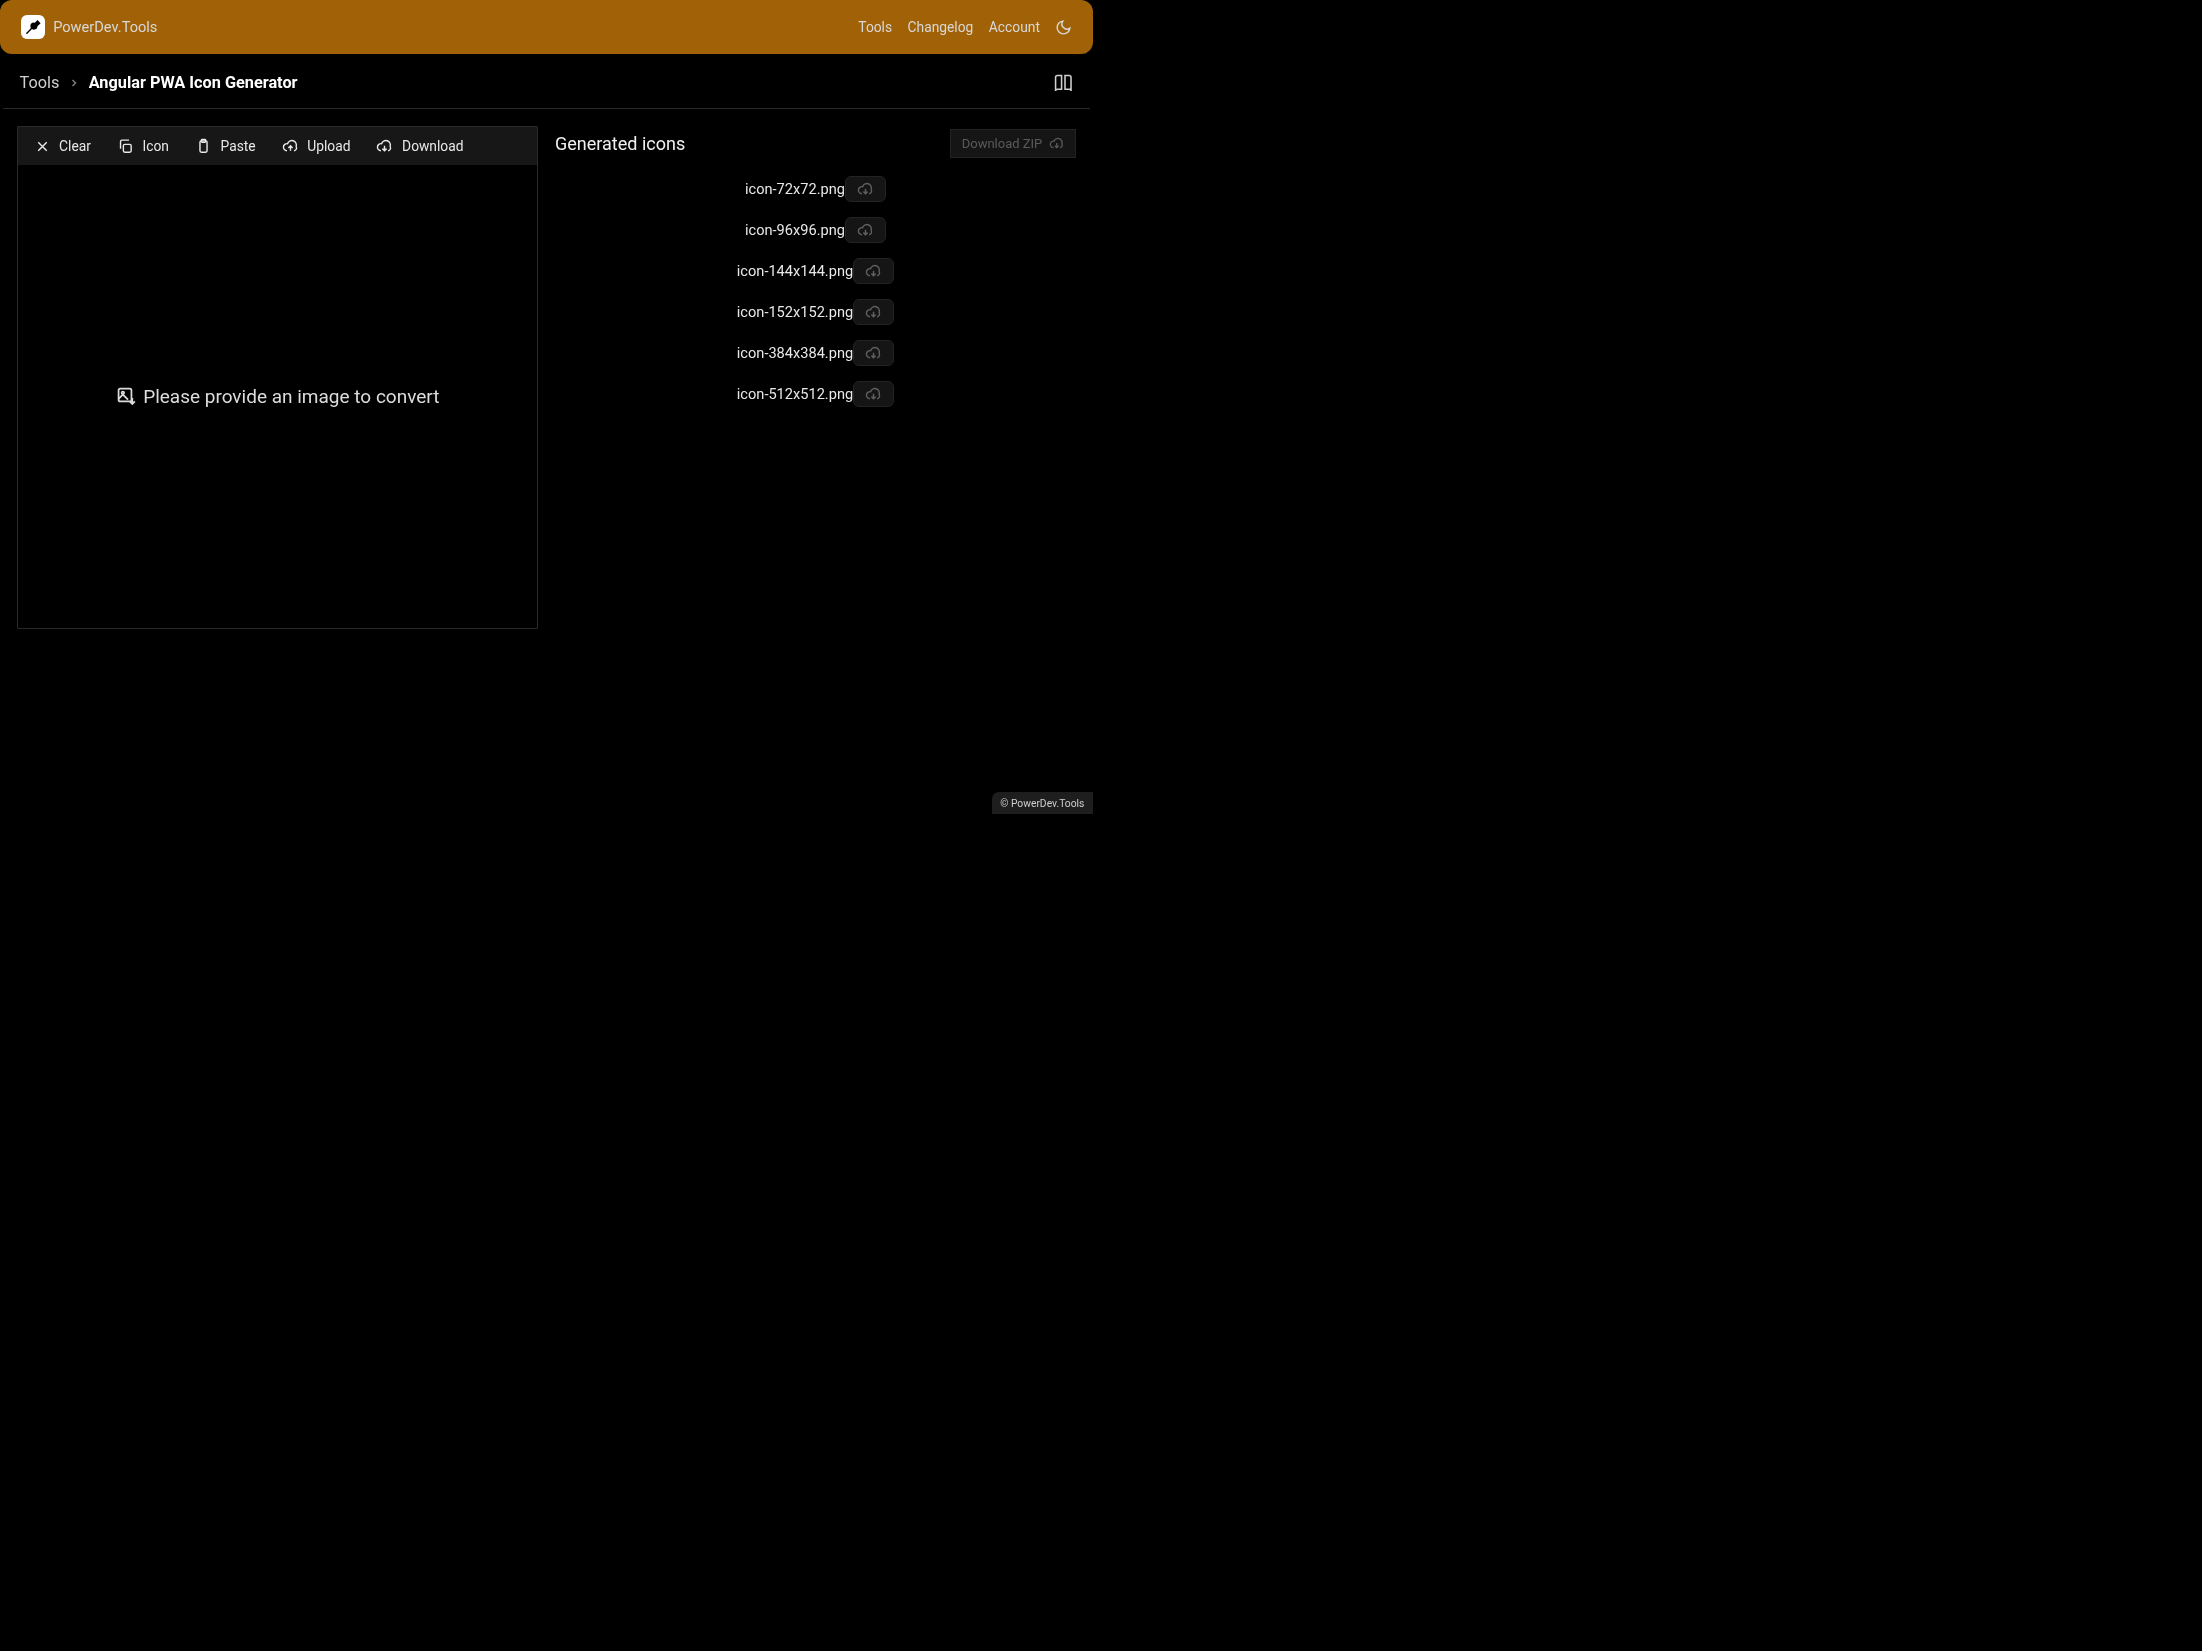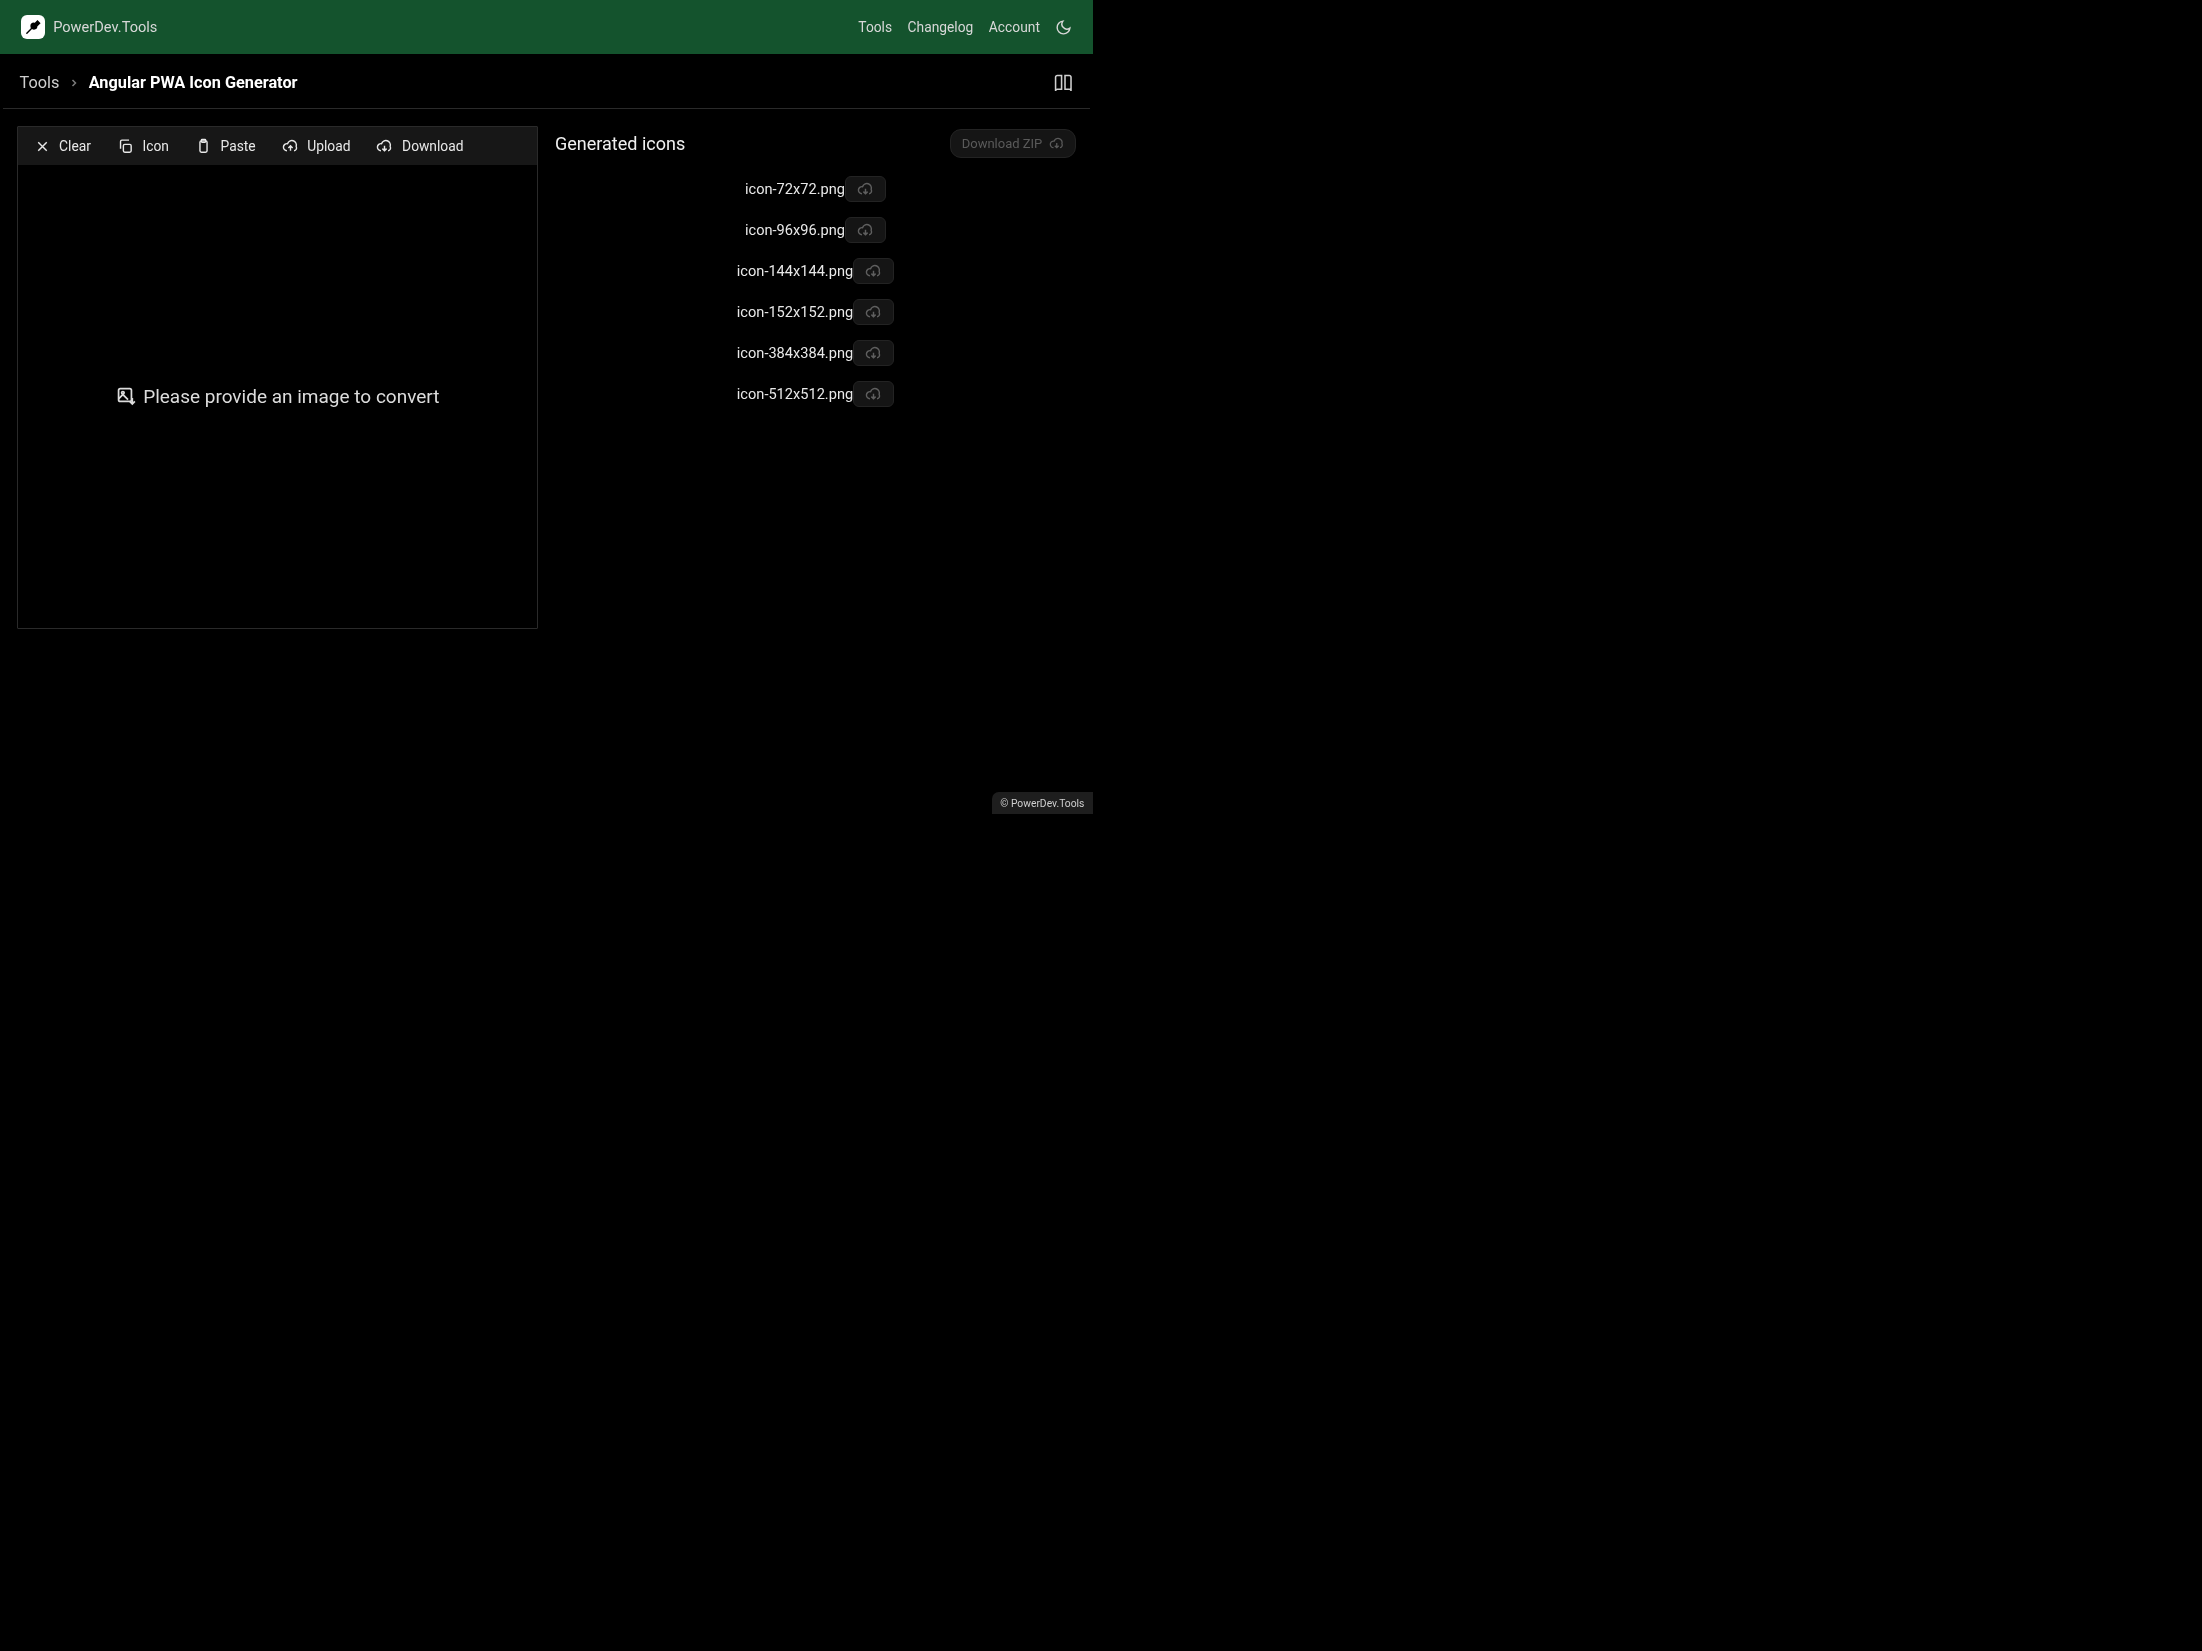--- a/index.html
+++ b/index.html
@@ -7,26 +7,27 @@
     background: #000;
     color: #e8e8e8;
     font-family: -apple-system, BlinkMacSystemFont, "Segoe UI", Roboto, Helvetica, Arial, sans-serif;
     width: 1093px;
     height: 826px;
     overflow: hidden;
     position: relative;
   }
   
   .header {
-    background: #14532d;
+    background: #a16207;
     height: 54px;
     display: flex;
     align-items: center;
     justify-content: space-between;
     padding: 0 20.6px;
+    border-radius: 12px;
   }
   .brand { display: flex; align-items: center; gap: 8.6px; }
   .brand-logo {
     width: 24px; height: 24px;
     background: #fff;
     border-radius: 6px;
     display: flex; align-items: center; justify-content: center;
   }
   .brand-logo svg { width: 17px; height: 17px; }
   .brand-name { font-size: 14.6px; color: #d8d8d8; }
@@ -67,21 +68,21 @@
     justify-content: space-between;
     height: 34px;
     margin-bottom: 8.6px;
   }
   .section-title { font-size: 18px; color: #f0f0f0; }
   .zip-btn {
     display: flex; align-items: center; gap: 6.9px;
     background: #151515;
     border: 0.9px solid #232323;
     color: #5a5a5a;
-    border-radius: 11px;
+    border-radius: 0;
     padding: 6px 10.3px;
     font-size: 13px;
     cursor: not-allowed;
   }
   .zip-btn svg { width: 15.5px; height: 15.5px; }
   
   .input-card {
     border: 0.9px solid #2a2a2a;
     border-radius: 1px;
     overflow: hidden;

